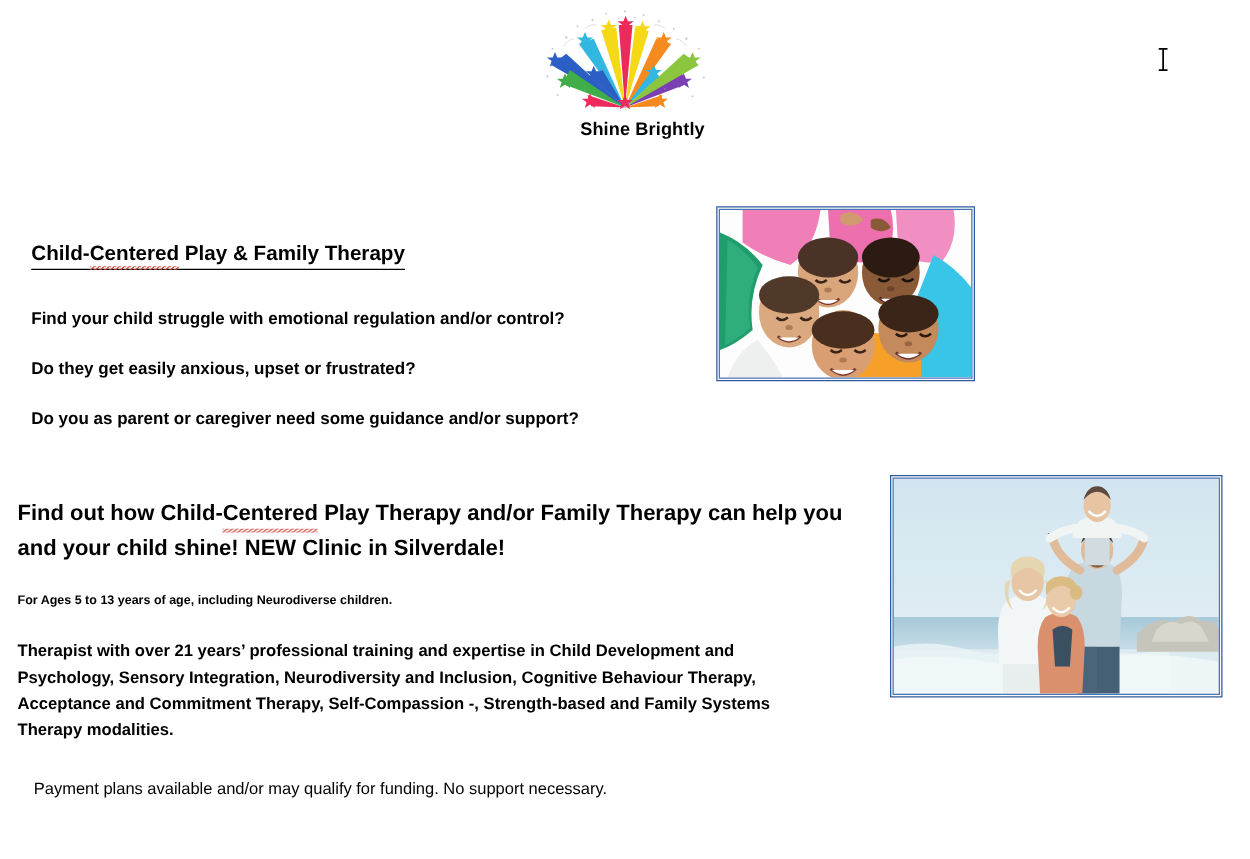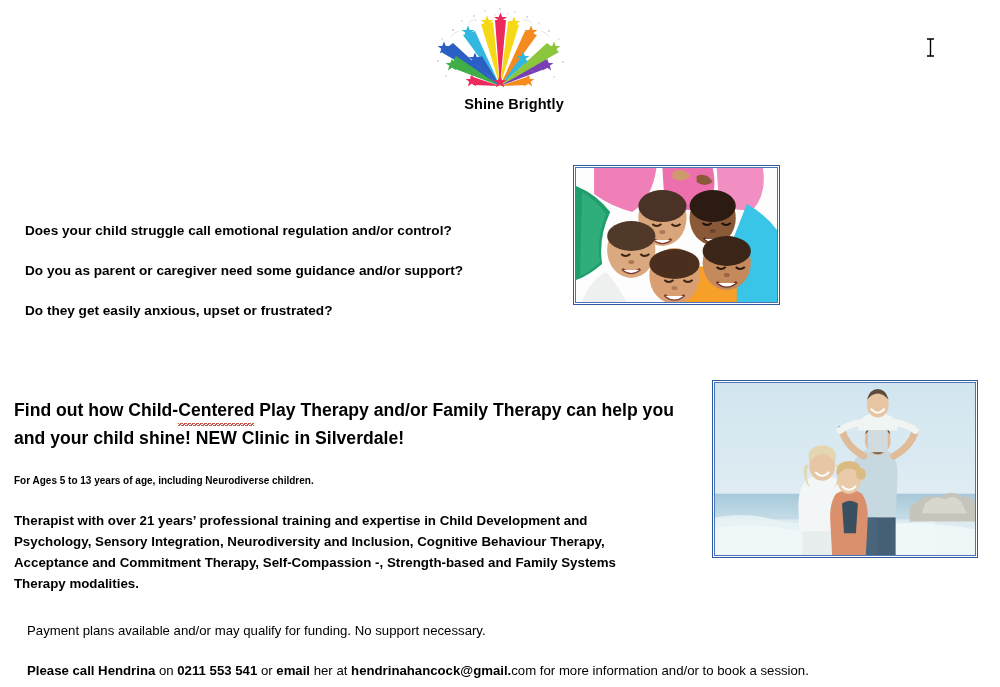--- a/index.html
+++ b/index.html
@@ -246,41 +246,41 @@
   </svg>
 
   <div class="brand-name">Shine Brightly</div>
 </div>
 
 <svg class="text-cursor" viewBox="0 0 11 19">
   <path d="M2 1 h7 M5.5 1 v17 M2 18 h7" stroke="#000" stroke-width="1.4" fill="none"></path>
 </svg>
 
 <div class="block-a">
-
-  <div class="q-line first">Does your child struggle call emotional regulation and/or control?</div>
+  <div class="heading-1">
+    <span>Child-</span><span class="squiggle">Centered</span><span> Play &amp; Family Therapy</span>
+  </div>
+
+  <div class="q-line first">Find your child struggle with emotional regulation and/or control?</div>
+  <div class="q-line">Do they get easily anxious, upset or frustrated?</div>
   <div class="q-line">Do you as parent or caregiver need some guidance and/or support?</div>
-  <div class="q-line">Do they get easily anxious, upset or frustrated?</div>
 </div>
 
 <div class="block-b">
   <div class="heading-2">
     <span>Find out how Child-</span><span class="squiggle">Centered</span><span> Play Therapy and/or Family Therapy can help you and your child shine! NEW Clinic in Silverdale!</span>
   </div>
 
   <div class="ages-line">For Ages 5 to 13 years of age, including Neurodiverse children.</div>
   <div class="creds">Therapist with over 21 years’ professional training and expertise in Child Development and Psychology, Sensory Integration, Neurodiversity and Inclusion, Cognitive Behaviour Therapy, Acceptance and Commitment Therapy, Self-Compassion -, Strength-based and Family Systems Therapy modalities.</div>
 </div>
 
 <div class="block-c">
   <div class="payment-line">Payment plans available and/or may qualify for funding. No support necessary.</div>
 
-  <div class="contact-line">
-    <b>Please call Hendrina</b><span> on </span><b>0211 553 541</b><span> or </span><b>email</b><span> her at </span><b>hendrinahancock@gmail.</b><span>com</span><span> for more information and/or to book a session.</span>
-  </div>
 </div>
 
 <div class="photo-frame" id="photo-kids">
   <div class="inner">
     <svg viewBox="0 0 200 134" preserveAspectRatio="none" style="width:100%;height:100%;display:block">
       <rect x="0" y="0" width="200" height="134" fill="#fdfdfd"></rect>
 
       <path d="M18 0 h62 q-4 30 -24 44 q-22 -6 -38 -18 Z" fill="#f07fb8"></path>
       <path d="M86 0 h50 q6 26 -8 40 q-26 6 -40 -6 Z" fill="#ee6fae"></path>
       <path d="M140 0 h46 q4 26 -10 42 q-22 2 -34 -10 Z" fill="#f28fc2"></path>

